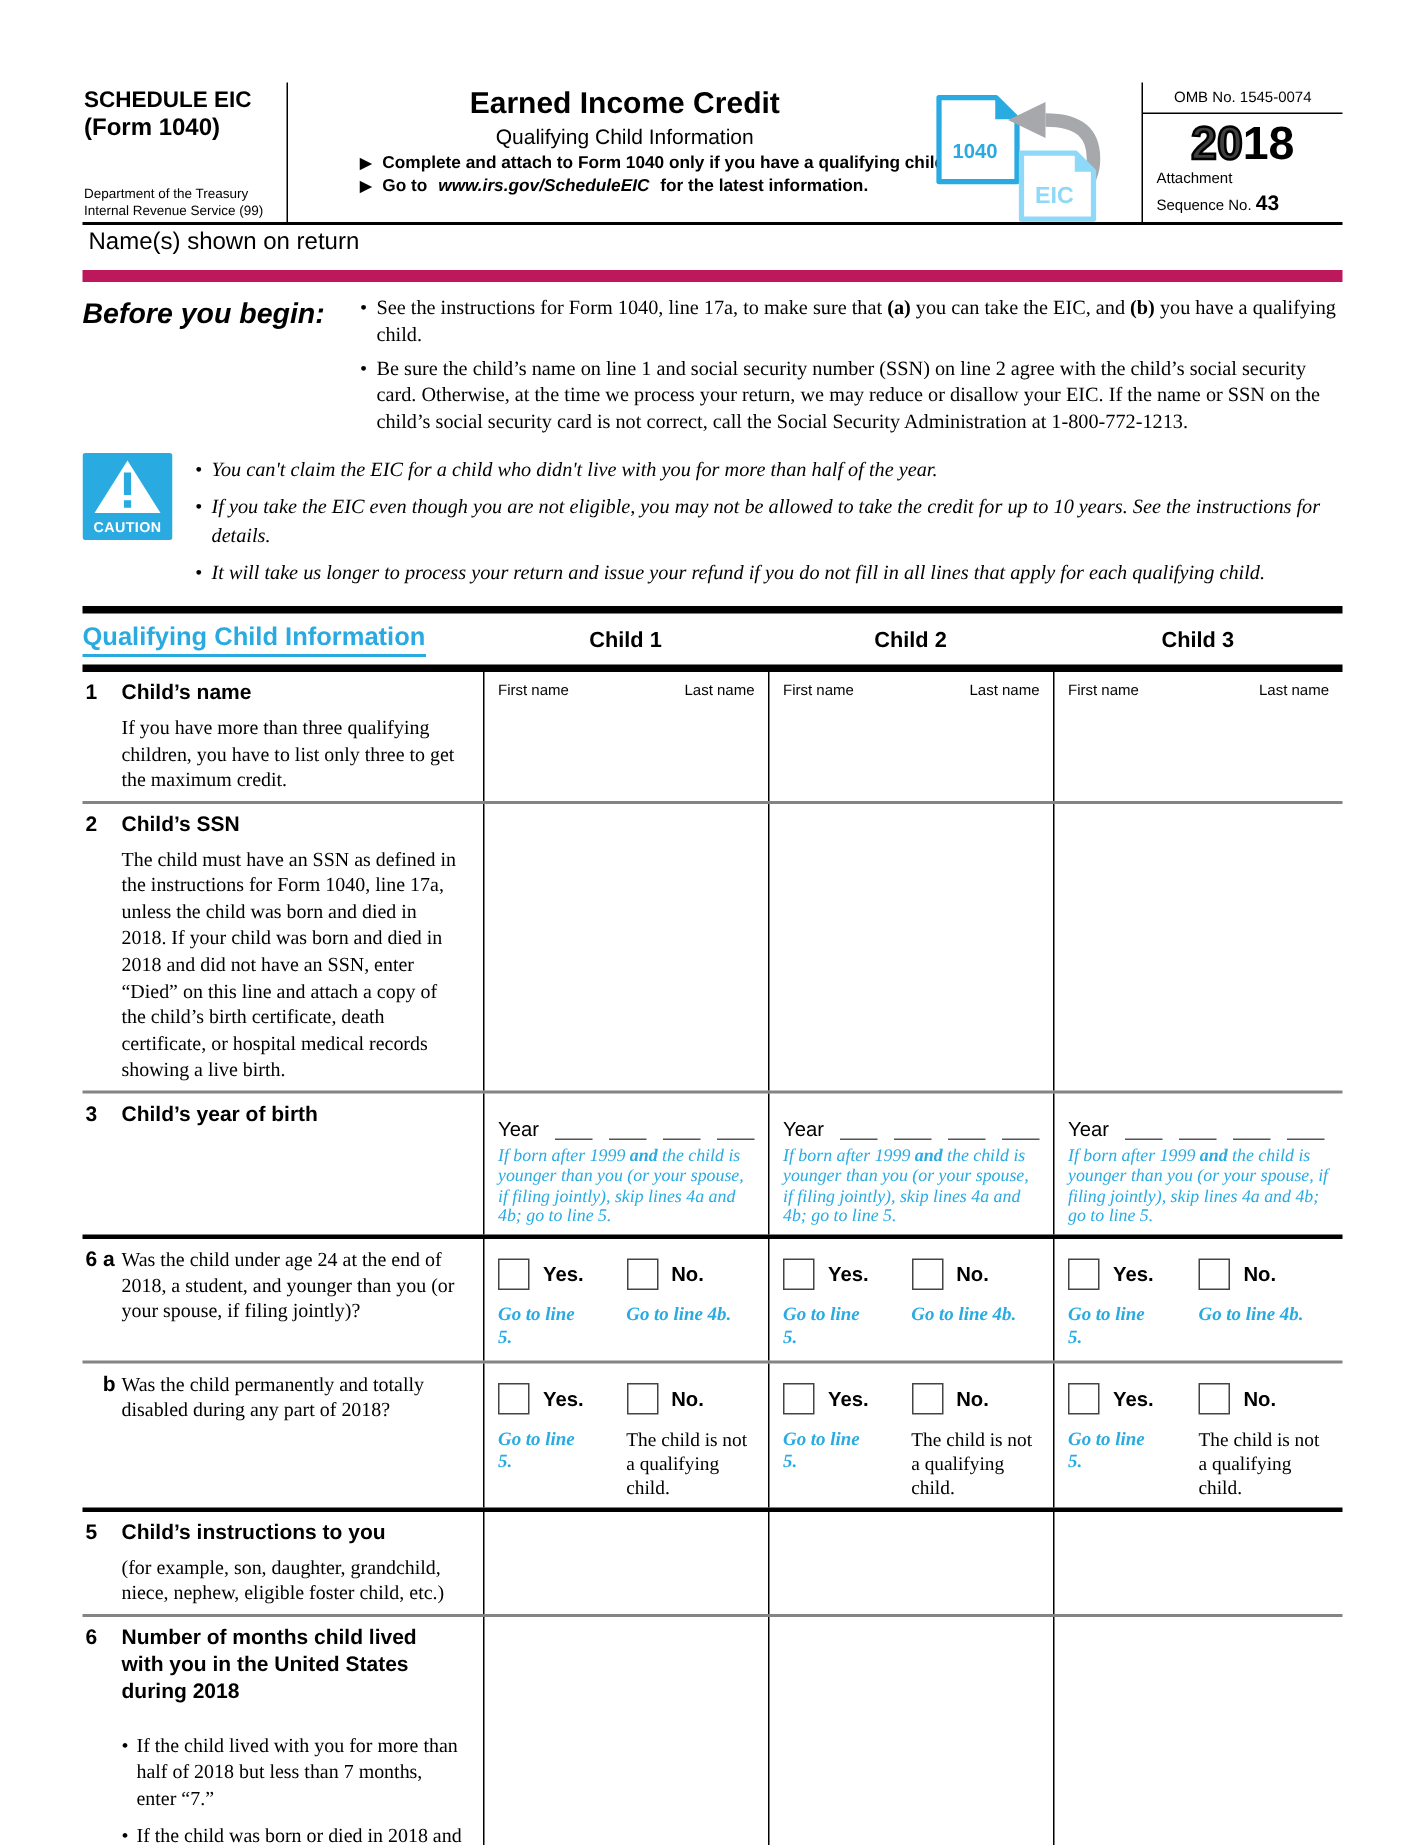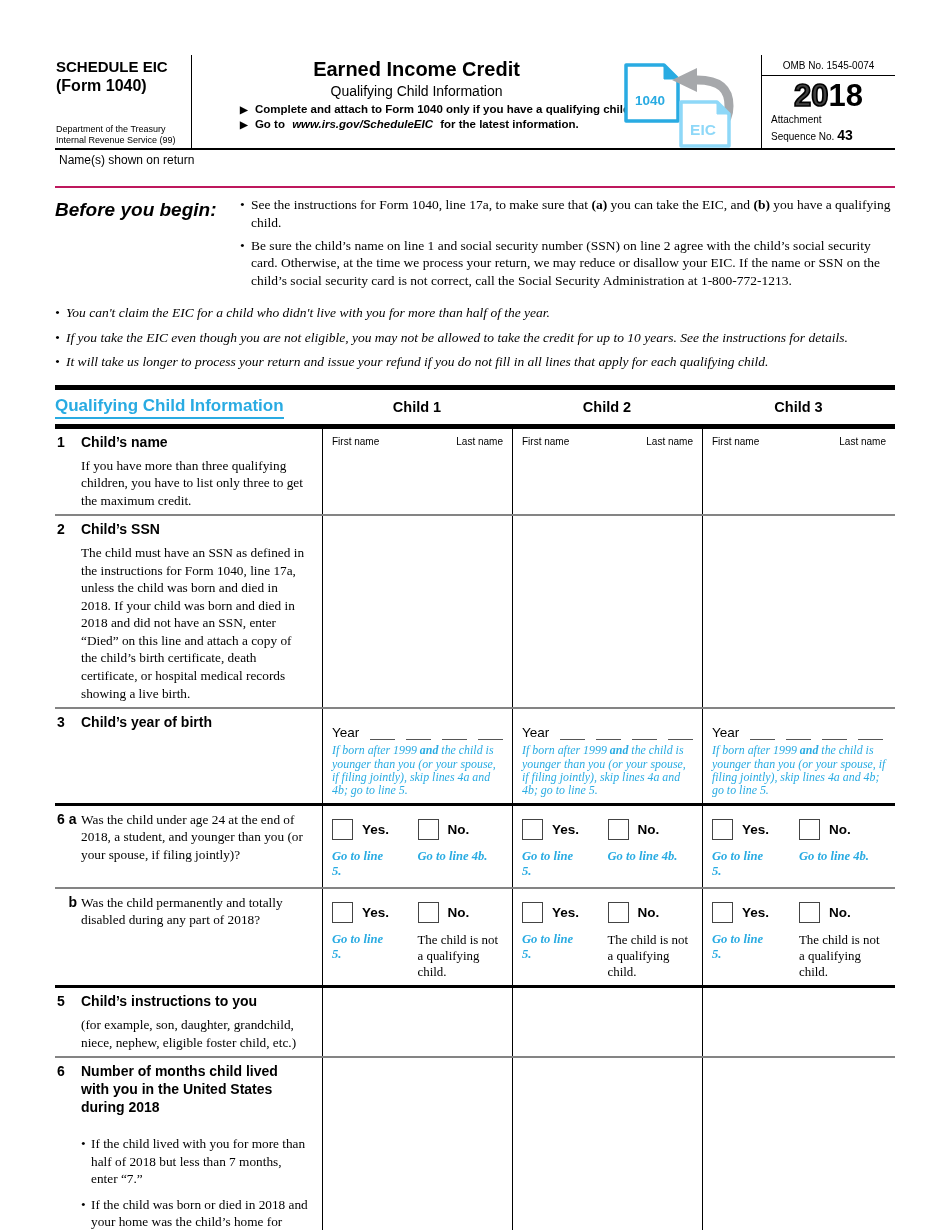--- a/index.html
+++ b/index.html
@@ -25,22 +25,22 @@
   .graphic { position:absolute; right:6px; top:1px; }
   .hdr-right { width:133px; flex-shrink:0; font-family:"Liberation Sans",sans-serif;
                display:flex; flex-direction:column; }
   .omb { font-size:10px; text-align:center; padding:5px 2px 4px; border-bottom:1.5px solid #000; }
   .year { text-align:center; font-size:31px; font-weight:bold; line-height:1; padding-top:4px; }
   .year .outline { color:#404040; -webkit-text-stroke:1.7px #000; }
   .attach { font-size:10px; line-height:1.25; padding-left:9px; margin-top:3px; }
   .attach .seqno { font-weight:bold; font-size:14px; }
 
   
-  .name-row { display:flex; height:38px; border-bottom:2px solid #be185d;
-              font-family:"Liberation Sans",sans-serif; font-size:12px; }
+  .name-row { display:flex; height:38px; border-bottom:8px solid #be185d;
+              font-family:"Liberation Sans",sans-serif; font-size:16px; }
   .name-left { flex:1; padding:3px 4px; }
   .name-right { width:172px; border-left:1.5px solid #000; padding:3px 6px; font-weight:bold; }
 
   
   .begin { display:flex; padding:8px 0 5px; min-height:97px; }
   .begin-h { width:185px; flex-shrink:0; font-family:"Liberation Sans",sans-serif;
              font-style:italic; font-weight:bold; font-size:19px; padding-top:3px; }
   .begin-b { flex:1; font-size:13.5px; line-height:1.32; }
   .bullet { position:relative; padding-left:11px; margin-bottom:5px; }
   .bullet::before { content:"•"; position:absolute; left:0; }
@@ -163,20 +163,29 @@
     <div class="begin-h">Before you begin:</div>
     <div class="begin-b">
       <div class="bullet">
         <span>See the instructions for Form 1040, line 17a, to make sure that </span><b>(a)</b><span> you can take the EIC, and </span><b>(b)</b><span> you have a qualifying child.</span>
       </div>
       <div class="bullet">Be sure the child’s name on line 1 and social security number (SSN) on line 2 agree with the child’s social security card. Otherwise, at the time we process your return, we may reduce or disallow your EIC. If the name or SSN on the child’s social security card is not correct, call the Social Security Administration at 1-800-772-1213.</div>
     </div>
   </div>
 
   <div class="caution">
+    <div class="caution-icon">
+      <svg width="60" height="58" viewBox="0 0 60 58">
+        <rect x="0" y="0" width="60" height="58" rx="2" fill="#29abe2"></rect>
+        <path d="M30 5 L52 40 L8 40 Z" fill="#ffffff"></path>
+        <rect x="27.6" y="13" width="4.8" height="15" fill="#29abe2"></rect>
+        <rect x="27.6" y="31.5" width="4.8" height="5" fill="#29abe2"></rect>
+        <text x="30" y="52.5" font-family="Liberation Sans, sans-serif" font-size="9.5" font-weight="bold" fill="#ffffff" text-anchor="middle" letter-spacing="0.3">CAUTION</text>
+      </svg>
+    </div>
     <div class="caution-b">
       <div class="bullet">You can't claim the EIC for a child who didn't live with you for more than half of the year.</div>
       <div class="bullet">If you take the EIC even though you are not eligible, you may not be allowed to take the credit for up to 10 years. See the instructions for details.</div>
       <div class="bullet">It will take us longer to process your return and issue your refund if you do not fill in all lines that apply for each qualifying child.</div>
     </div>
   </div>
 
   <div class="bar"></div>
 
   <div class="grid4 qci">

